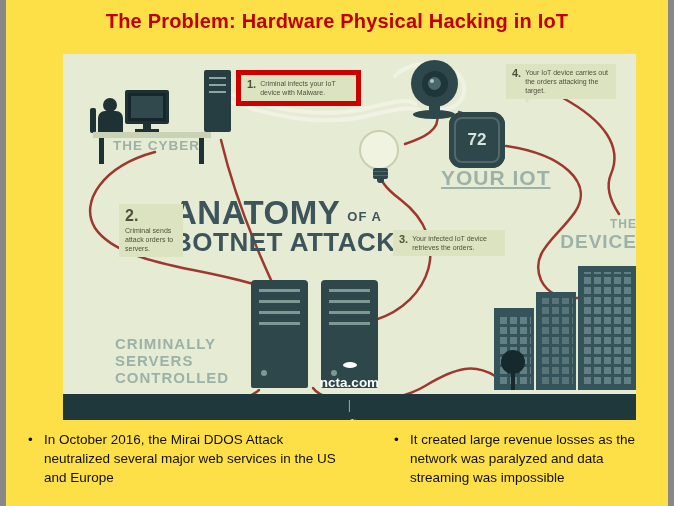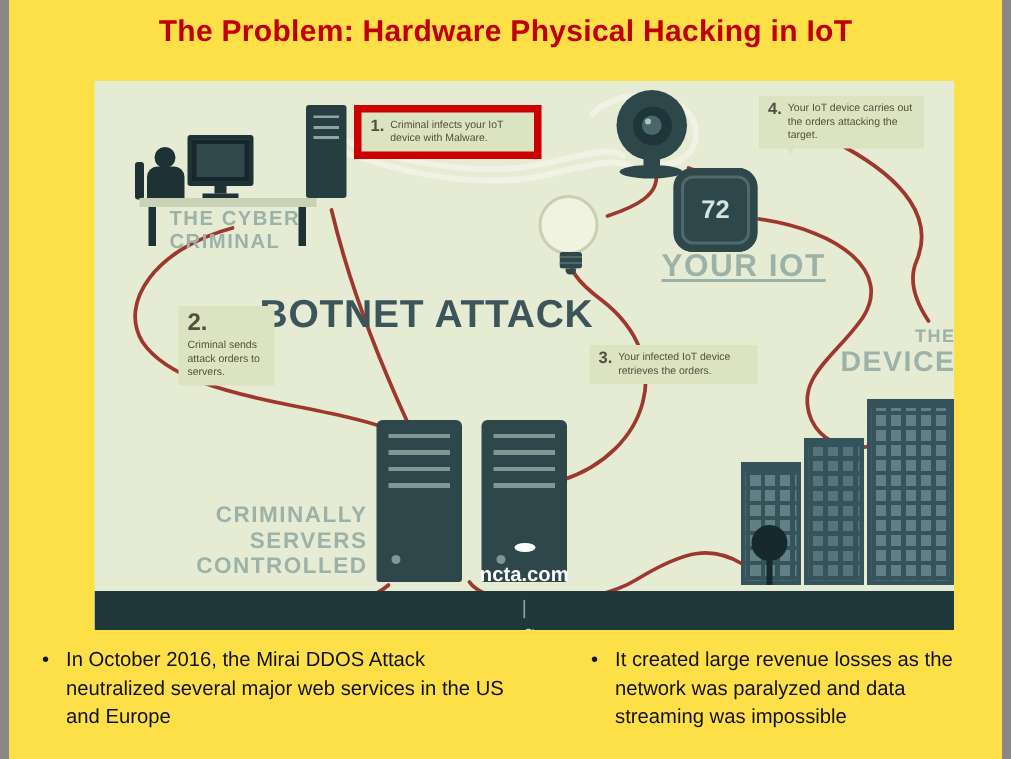--- a/index.html
+++ b/index.html
@@ -85,21 +85,21 @@
                 box-shadow:inset 0 0 0 5px #2E474B, inset 0 0 0 7px #51696D;
                 color:#D5E4DC; font-size:17px; font-weight:bold; }
   .iot-label { left:378px; top:112px; width:136px; text-align:left; font-size:21px;text-decoration:underline; }
 
   
   .rack { position:absolute; width:57px; height:108px; background:#2E474B; border-radius:4px 4px 2px 2px; z-index:2; }
   .rack1 { left:188px; top:226px; } .rack2 { left:258px; top:226px; }
   .rack-lines { position:absolute; left:8px; right:8px; top:9px; height:44px;
                 background:repeating-linear-gradient(180deg,#7E9894 0 3px, transparent 3px 11px); }
   .rack-dot { position:absolute; left:10px; bottom:12px; width:6px; height:6px; border-radius:50%; background:#7E9894; }
-  .servers-label { left:52px; top:282px; width:130px; text-align:right; font-size:15px; }
+  .servers-label { left:52px; top:282px; width:130px; text-align:left; font-size:15px; }
 
   
   .target-label { left:478px; top:164px; width:96px; text-align:right; }
   .target-line1 { font-size:12px; }
   .target-line2 { font-size:19px; }
   .building { position:absolute; z-index:2; box-sizing:border-box;
               background-color:#628083;
               background-image:
                 repeating-linear-gradient(0deg,#35535A 0 3px, transparent 3px 10px),
                 repeating-linear-gradient(90deg,#35535A 0 3px, transparent 3px 10px);
@@ -152,21 +152,20 @@
     <div class="abs crim monitor-stand"></div>
     <div class="abs crim monitor-base"></div>
     <div class="abs desk"></div>
     <div class="abs crim desk-leg-l"></div>
     <div class="abs crim desk-leg-r"></div>
     <div class="tower">
       <div class="tower-lines"></div>
     </div>
     <div class="abs label-sage criminal-label">
       <div>THE CYBER</div>
-      <div>CRIMINAL</div>
     </div>
 
     <div class="step step1">
       <span class="step-num">1.</span>
       <span class="step-text">Criminal infects your IoT device with Malware.</span>
     </div>
 
     <div class="step step2">
       <span class="step-num">2.</span>
       <span class="step-text">Criminal sends attack orders to servers.</span>
@@ -176,20 +175,24 @@
       <span class="step-num">3.</span>
       <span class="step-text">Your infected IoT device retrieves the orders.</span>
     </div>
 
     <div class="step step4">
       <span class="step-num">4.</span>
       <span class="step-text">Your IoT device carries out the orders attacking the target.</span>
     </div>
 
     <div class="abs anatomy">
+      <div class="anatomy-row1">
+        <span class="anatomy-main">ANATOMY</span>
+        <span class="anatomy-sub">OF A</span>
+      </div>
       <div class="anatomy-line2">BOTNET ATTACK</div>
     </div>
 
     <div class="abs webcam-base"></div>
     <div class="abs webcam-neck"></div>
     <div class="abs webcam">
       <div class="webcam-ring">
         <div class="webcam-lens">
           <div class="webcam-glint"></div>
         </div>

